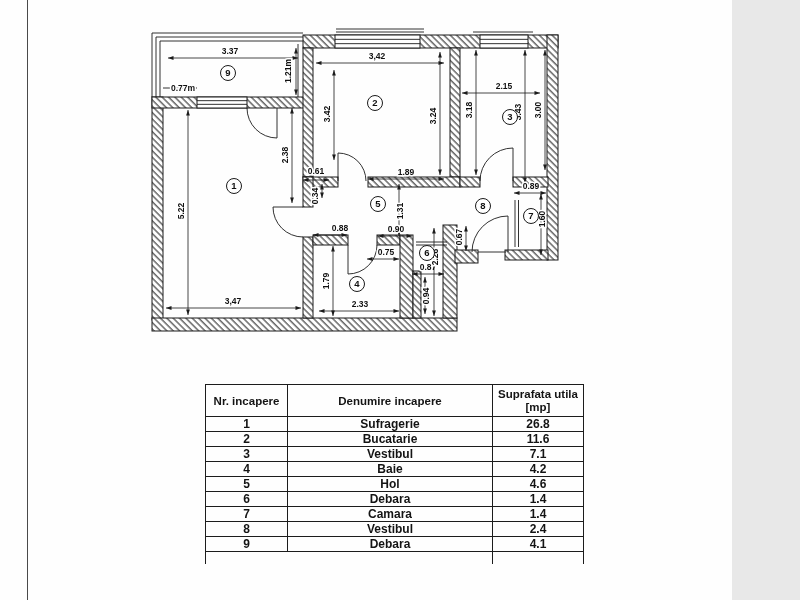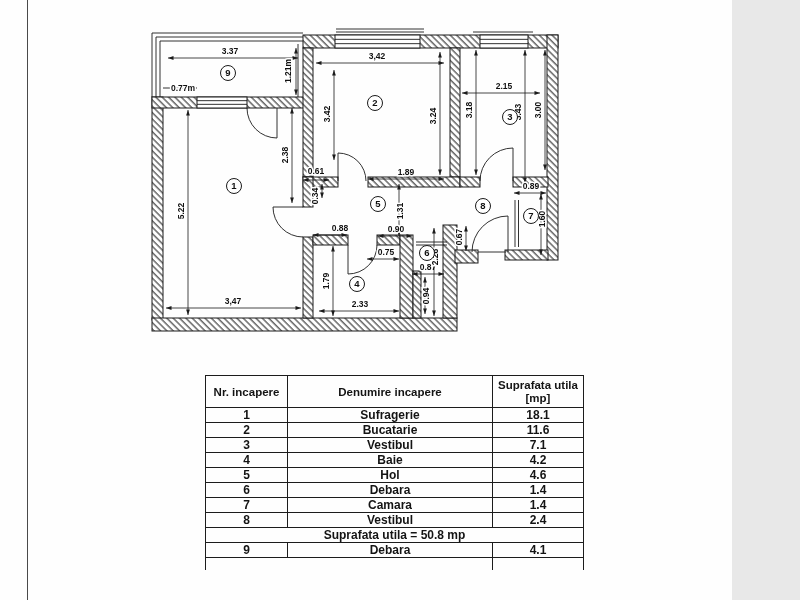--- a/index.html
+++ b/index.html
@@ -1,20 +1,20 @@
 <!DOCTYPE html>
 <html><head>
 <meta charset="utf-8">
 <style>
   html,body{margin:0;padding:0;background:#e8e8e8;}
   #page{position:relative;width:732px;height:600px;background:#fefefe;overflow:hidden;
         font-family:"Liberation Sans",sans-serif;color:#161616;}
   #plan-svg{position:absolute;left:0;top:0;}
   
-  .table-wrap{position:absolute;left:205px;top:375px;width:363px;}
+  .table-wrap{position:absolute;left:205px;top:384px;width:363px;}
   table.rooms{border-collapse:collapse;table-layout:fixed;width:363px;
               font-size:12px;font-weight:600;color:#141414;}
   table.rooms td, table.rooms th{border:1.6px solid #1c1c1c;padding:0 2px;
               text-align:center;vertical-align:middle;overflow:hidden;white-space:nowrap;}
   th.c1,td.c1{width:77px;}
   th.c2,td.c2{width:200px;}
   th.c3,td.c3{width:86px;}
   tr.hdr th{height:31px;font-size:11.5px;font-weight:700;}
   tr.r td{height:14px;}
   tr.sum td{height:14px;}
@@ -240,21 +240,21 @@
         <th class="c1">Nr. incapere</th>
         <th class="c2">Denumire incapere</th>
         <th class="c3 hdr3">
           <div>Suprafata utila</div>
           <div>[mp]</div>
         </th>
       </tr>
       <tr class="r">
         <td class="c1">1</td>
         <td class="c2">Sufragerie</td>
-        <td class="c3">18.1</td>
+        <td class="c3">26.8</td>
       </tr>
       <tr class="r">
         <td class="c1">2</td>
         <td class="c2">Bucatarie</td>
         <td class="c3">11.6</td>
       </tr>
       <tr class="r">
         <td class="c1">3</td>
         <td class="c2">Vestibul</td>
         <td class="c3">7.1</td>
@@ -276,23 +276,20 @@
       </tr>
       <tr class="r">
         <td class="c1">7</td>
         <td class="c2">Camara</td>
         <td class="c3">1.4</td>
       </tr>
       <tr class="r">
         <td class="c1">8</td>
         <td class="c2">Vestibul</td>
         <td class="c3">2.4</td>
-      </tr>
-      <tr class="sum">
-        <td colspan="3">Suprafata utila =  50.8 mp</td>
       </tr>
       <tr class="r">
         <td class="c1">9</td>
         <td class="c2">Debara</td>
         <td class="c3">4.1</td>
       </tr>
       <tr class="r last">
         <td colspan="2"></td>
         <td class="c3"></td>
       </tr>

